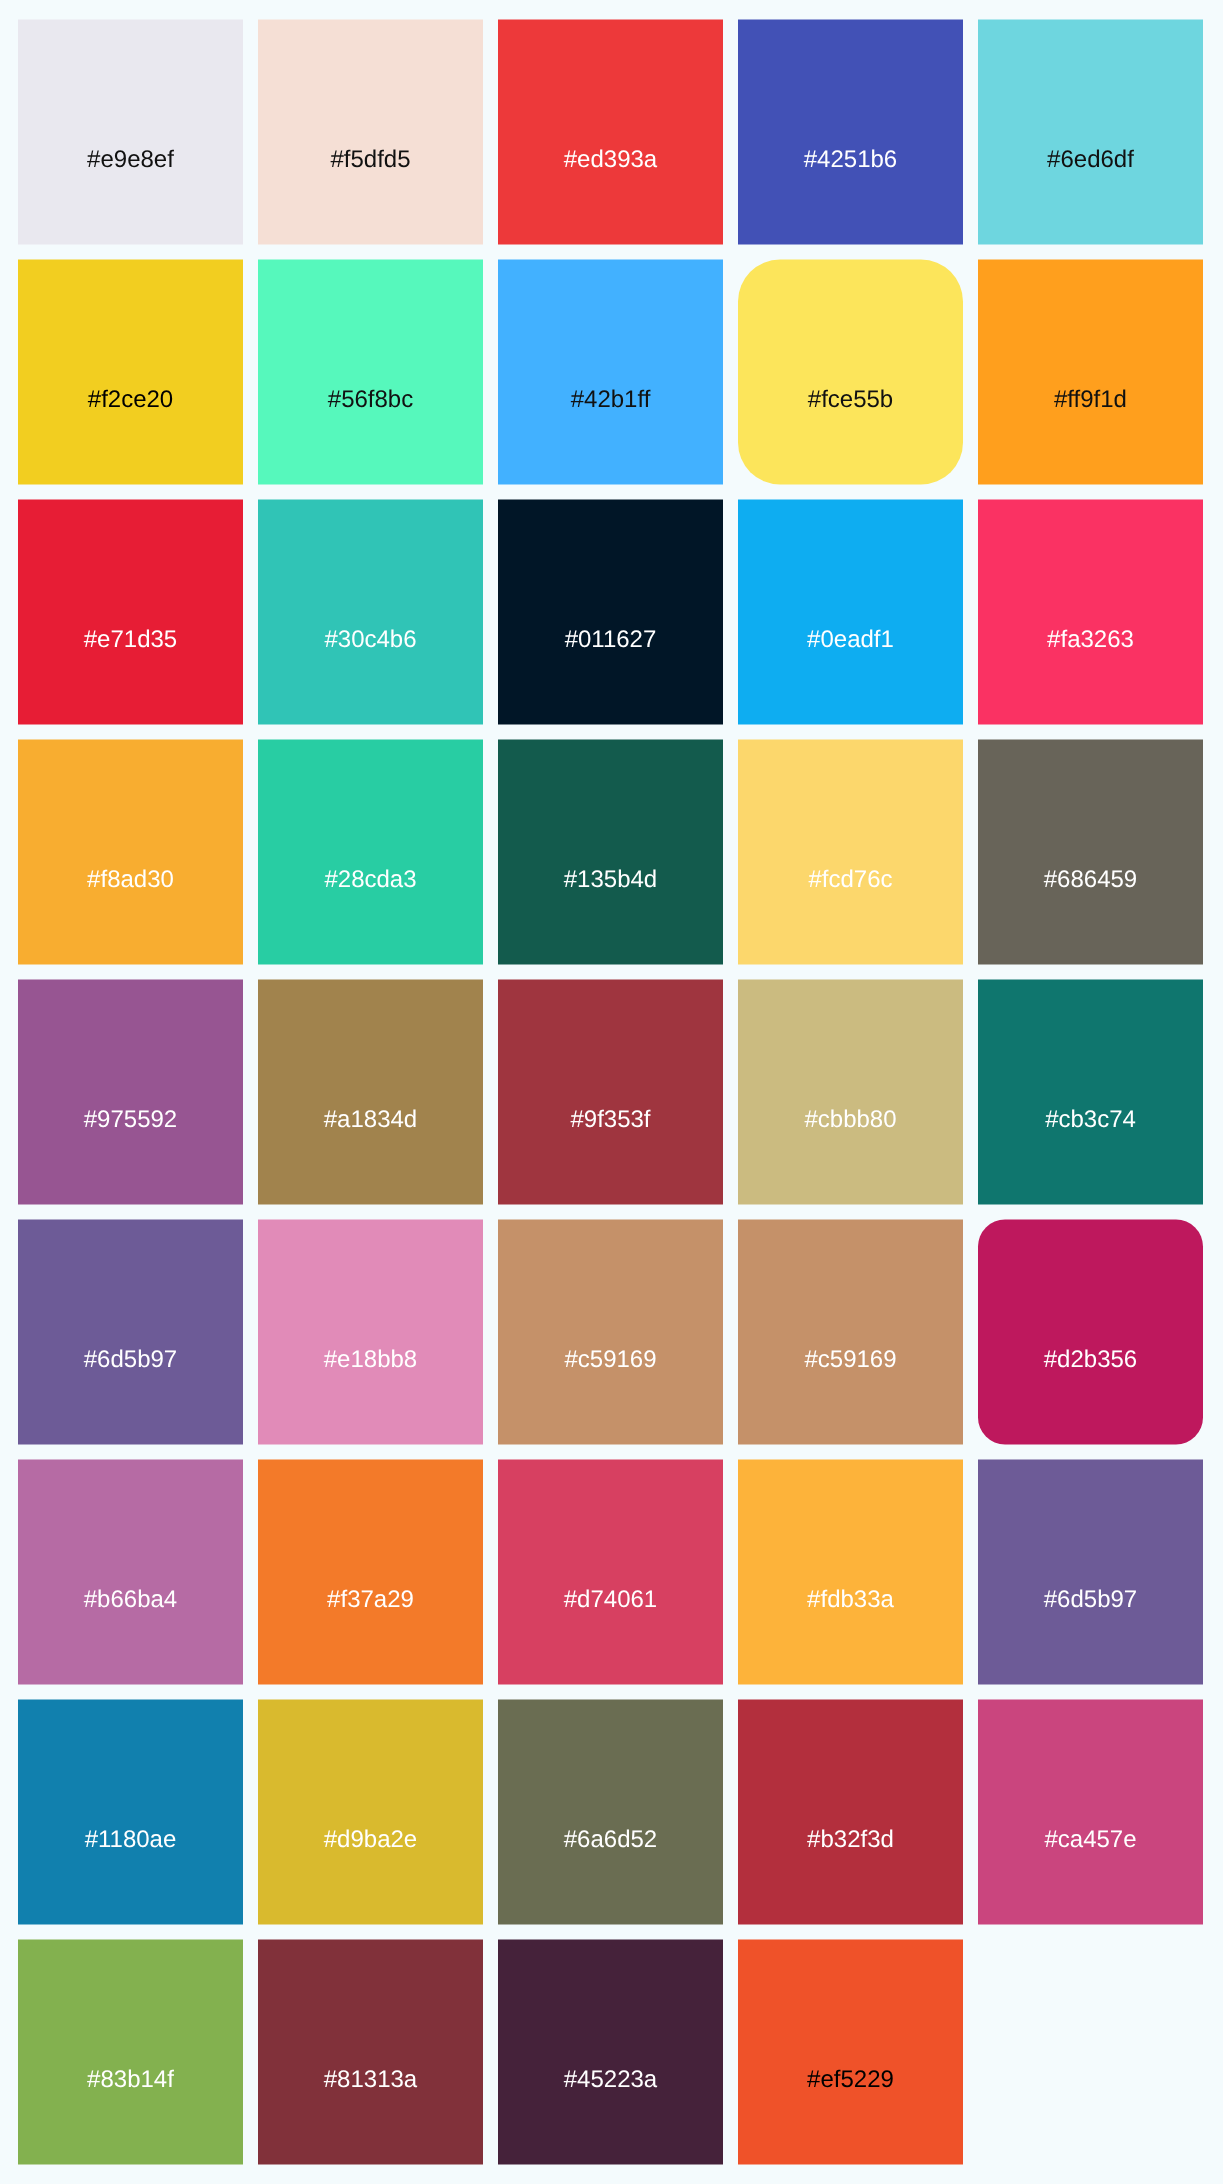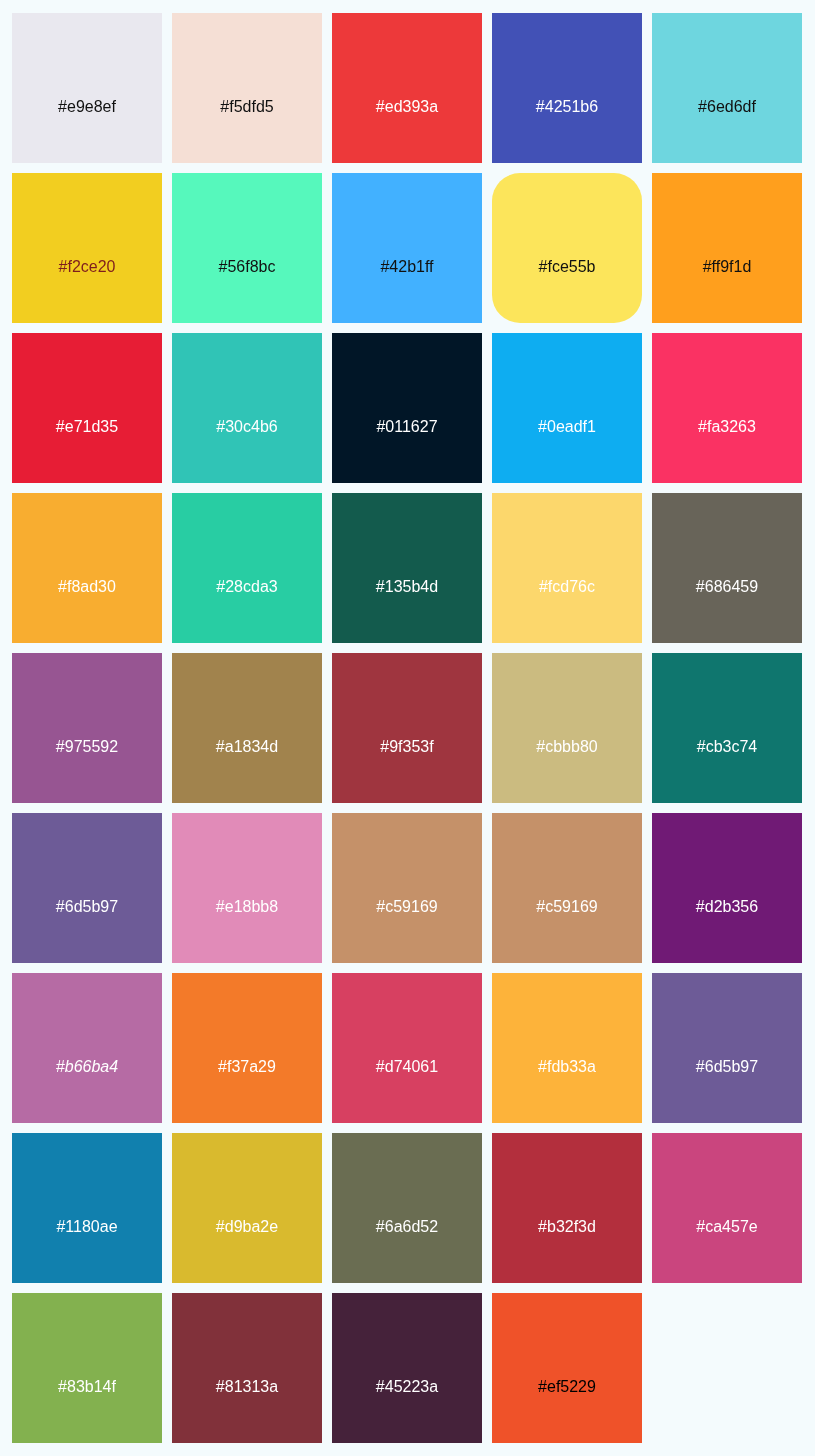--- a/index.html
+++ b/index.html
@@ -50,21 +50,21 @@
     </div>
     <div class="swatch" style="background-color: rgb(237, 57, 58); color: rgb(255, 255, 255);">
       <span class="swatch-label">#ed393a</span>
     </div>
     <div class="swatch" style="background-color: rgb(66, 81, 182); color: rgb(255, 255, 255);">
       <span class="swatch-label">#4251b6</span>
     </div>
     <div class="swatch" style="background-color: rgb(110, 214, 223); color: rgb(17, 17, 17);">
       <span class="swatch-label">#6ed6df</span>
     </div>
-    <div class="swatch" style="background-color: rgb(242, 206, 32); color: #7f1d1d;">
+    <div class="swatch" style="background-color: rgb(242, 206, 32); color: #000000;">
       <span class="swatch-label">#f2ce20</span>
     </div>
     <div class="swatch" style="background-color: rgb(86, 248, 188); color: rgb(17, 17, 17);">
       <span class="swatch-label">#56f8bc</span>
     </div>
     <div class="swatch" style="background-color: rgb(66, 177, 255); color: rgb(17, 17, 17);">
       <span class="swatch-label">#42b1ff</span>
     </div>
     <div class="swatch" style="background-color: rgb(252, 229, 91); color: rgb(17, 17, 17); border-radius: 28px;">
       <span class="swatch-label">#fce55b</span>
@@ -122,24 +122,24 @@
     </div>
     <div class="swatch" style="background-color: rgb(225, 139, 184); color: rgb(255, 255, 255);">
       <span class="swatch-label">#e18bb8</span>
     </div>
     <div class="swatch" style="background-color: rgb(197, 145, 105); color: rgb(255, 255, 255);">
       <span class="swatch-label">#c59169</span>
     </div>
     <div class="swatch" style="background-color: rgb(197, 145, 105); color: rgb(255, 255, 255);">
       <span class="swatch-label">#c59169</span>
     </div>
-    <div class="swatch" style="background-color: #701a75; color: rgb(255, 255, 255);">
+    <div class="swatch" style="background-color: #be185d; color: rgb(255, 255, 255); border-radius: 18px;">
       <span class="swatch-label">#d2b356</span>
     </div>
-    <div class="swatch" style="background-color: rgb(182, 107, 164); color: rgb(255, 255, 255); font-style: italic;">
+    <div class="swatch" style="background-color: rgb(182, 107, 164); color: rgb(255, 255, 255);">
       <span class="swatch-label">#b66ba4</span>
     </div>
     <div class="swatch" style="background-color: rgb(243, 122, 41); color: rgb(255, 255, 255);">
       <span class="swatch-label">#f37a29</span>
     </div>
     <div class="swatch" style="background-color: rgb(215, 64, 97); color: rgb(255, 255, 255);">
       <span class="swatch-label">#d74061</span>
     </div>
     <div class="swatch" style="background-color: rgb(253, 179, 58); color: rgb(255, 255, 255);">
       <span class="swatch-label">#fdb33a</span>

